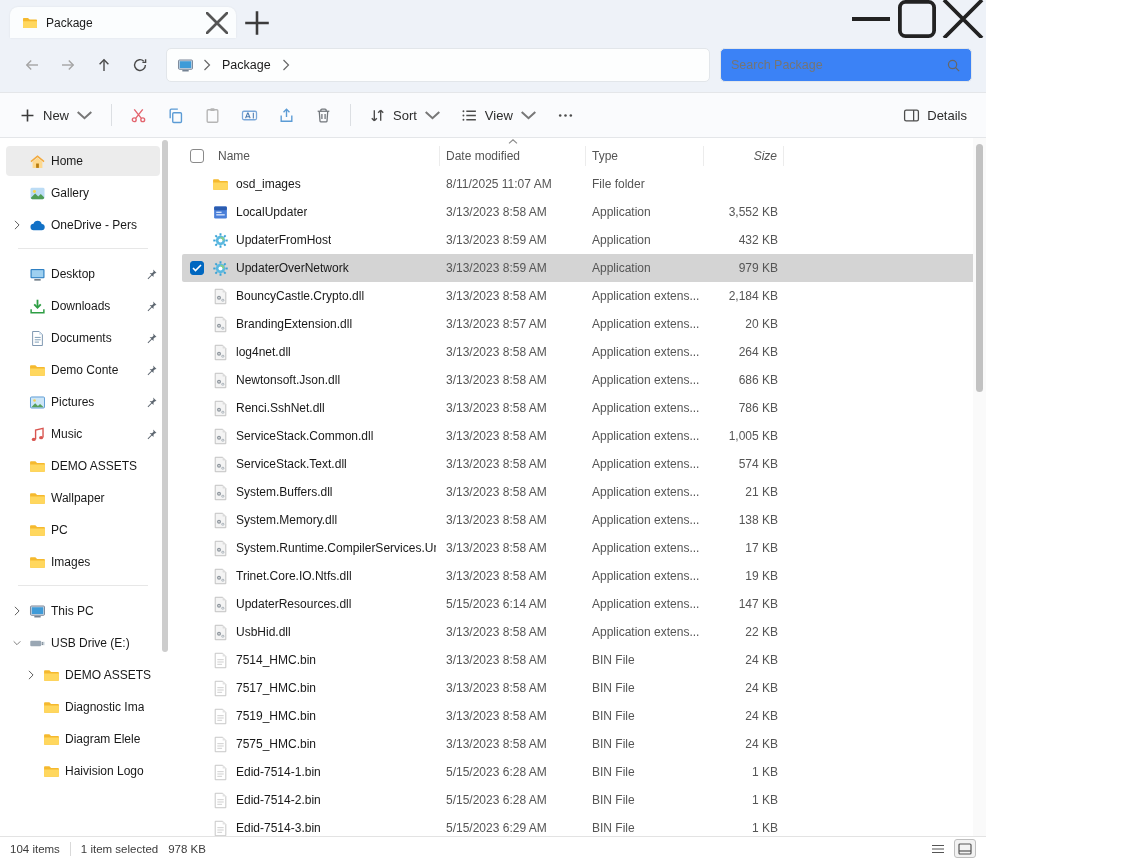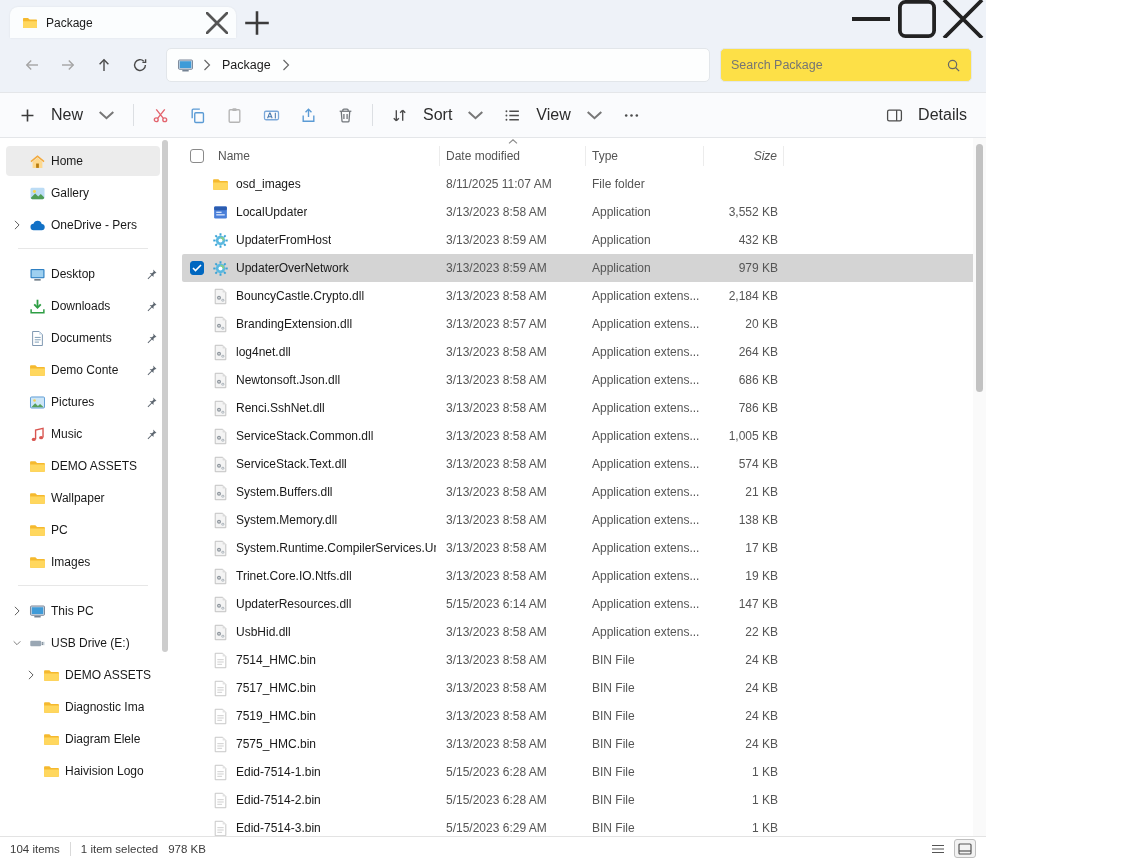--- a/index.html
+++ b/index.html
@@ -20,28 +20,28 @@
 
   
   .navbar { height:54px; flex:0 0 54px; display:flex; align-items:center; padding:0 14px; background:#eef2f8; }
   .nav-btn { width:36px; height:34px; border-radius:4px; display:flex; align-items:center; justify-content:center; color:#4a4a4a; flex:0 0 36px; }
   .nav-btn .icon { width:16px; height:16px; }
   .nav-btn.disabled { color:#a4a4a4; }
   .addressbar { flex:1; height:34px; background:#fdfefe; border:1px solid #e2e6ea; border-radius:5px; display:flex; align-items:center; padding:0 10px; gap:9px; margin:0 10px 0 8px; }
   .crumb-icon { width:17px; height:17px; }
   .crumb-chev { width:8px; height:12px; color:#666; }
   .crumb-label { font-size:12.5px; color:#1b1b1b; padding:0 2px; }
-  .searchbox { width:252px; flex:0 0 252px; height:34px; background:#fde047; border:1px solid #e2e6ea; border-radius:5px; display:flex; align-items:center; padding:0 10px; gap:8px; }
+  .searchbox { width:252px; flex:0 0 252px; height:34px; background:#3b82f6; border:1px solid #e2e6ea; border-radius:5px; display:flex; align-items:center; padding:0 10px; gap:8px; }
   .searchbox input { border:none; outline:none; background:transparent; flex:1; font-family:"Liberation Sans",sans-serif; font-size:12.5px; color:#333; }
   .searchbox input::placeholder { color:#757575; }
   .search-mag { width:15px; height:15px; color:#666; }
 
   
   .toolbar { height:46px; flex:0 0 46px; background:#fafbfd; border-top:1px solid #e4e6e9; border-bottom:1px solid #e4e6e9; display:flex; align-items:center; padding:0 10px; gap:2px; }
-  .tb-btn { height:34px; border-radius:4px; display:flex; align-items:center; gap:15px; padding:0 9px; color:#2c2c2c; font-size:16px; }
+  .tb-btn { height:34px; border-radius:4px; display:flex; align-items:center; gap:7px; padding:0 9px; color:#2c2c2c; font-size:13px; }
   .tb-btn .icon { width:17px; height:17px; }
   .tb-chev { width:10px; height:6px; color:#777; }
   .tb-sep { width:1px; height:22px; background:#dcdfe3; margin:0 7px; flex:0 0 1px; }
   .tb-right { margin-left:auto; }
 
   
   .content { flex:1; display:flex; background:#fff; position:relative; overflow:hidden; }
 
   .sidebar { width:170px; flex:0 0 170px; padding:8px 10px 0 6px; position:relative; overflow:hidden; }
   .side-item { height:30px; margin-bottom:2px; display:flex; align-items:center; border-radius:4px; padding:0 2px 0 4px; gap:5px; white-space:nowrap; }

